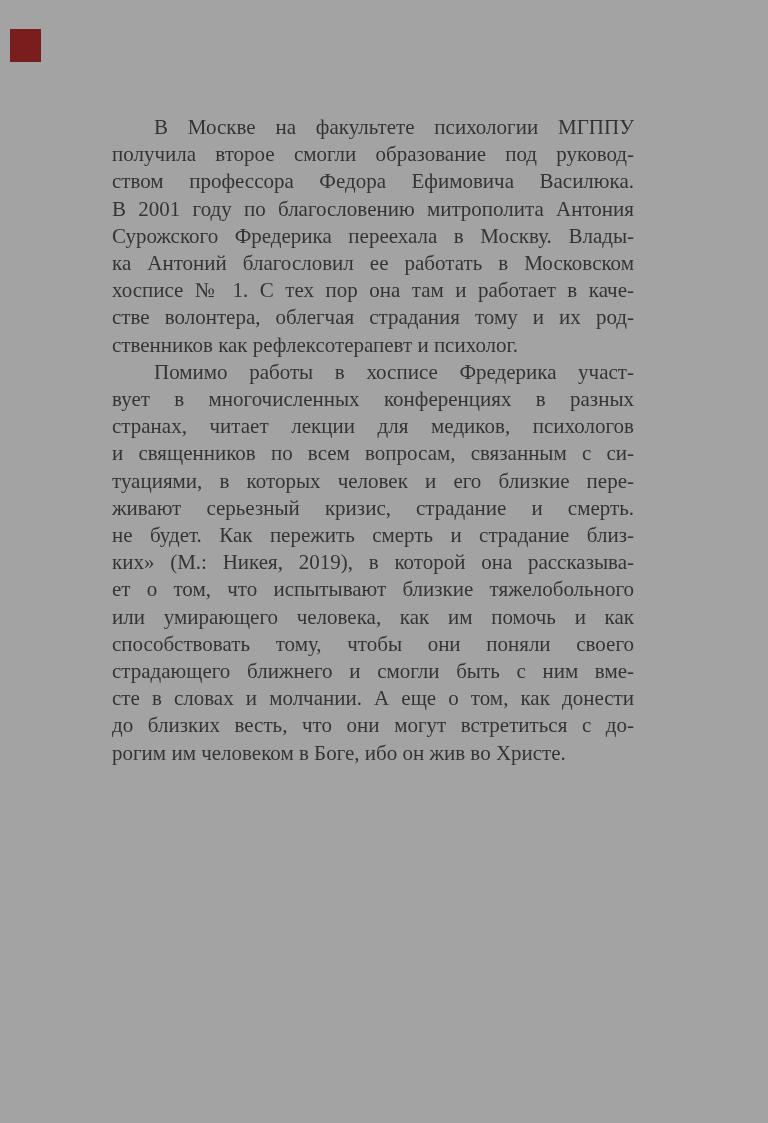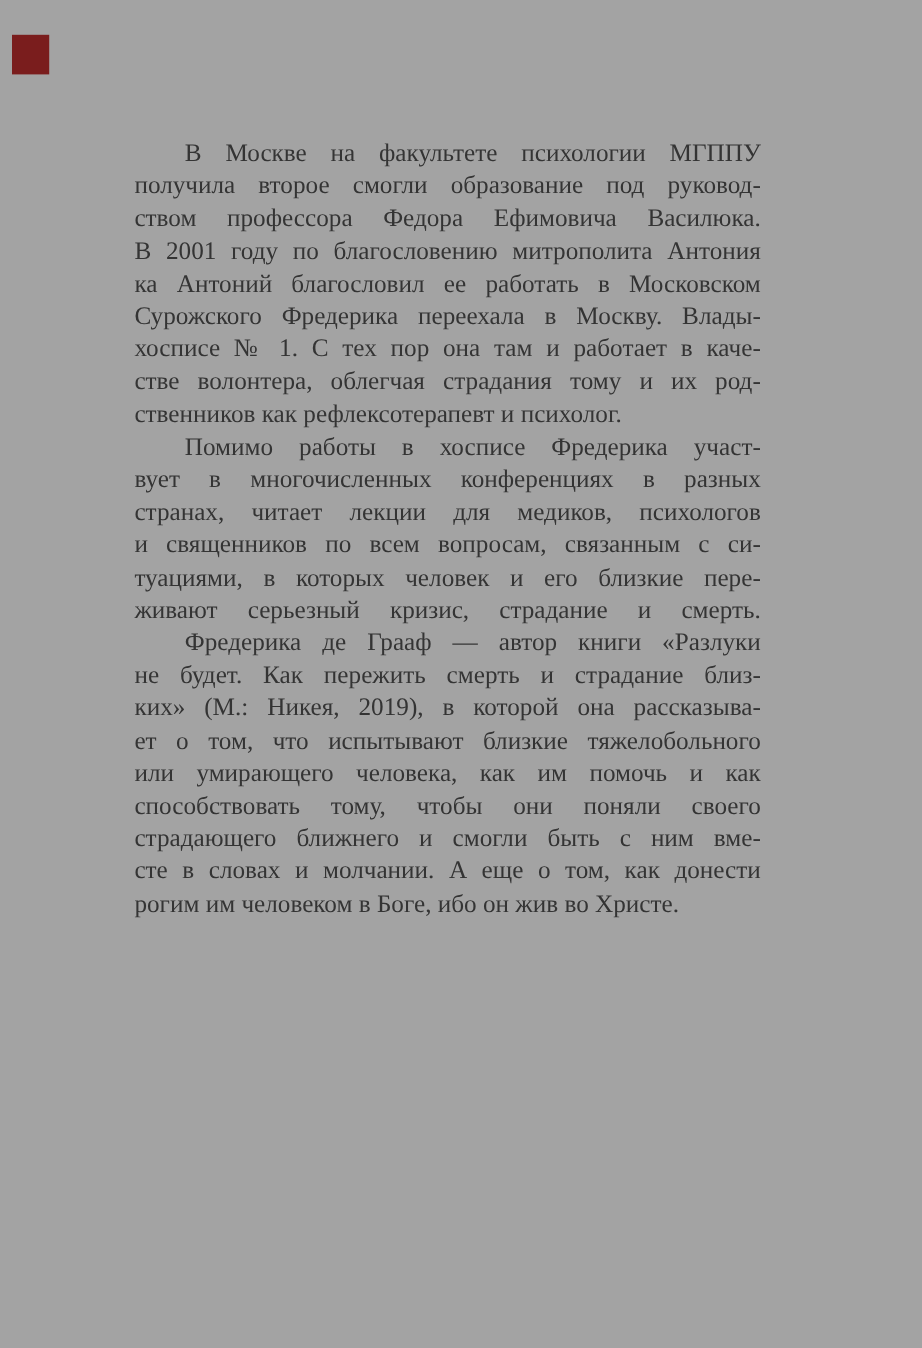--- a/index.html
+++ b/index.html
@@ -48,42 +48,42 @@
 
   <div class="corner-marker" style="background-color:#7a1d1d"></div>
 
   <div class="text-block">
 
     <div class="paragraph">
       <div class="line indent">В Москве на факультете психологии МГППУ</div>
       <div class="line">получила второе смогли образование под руковод-</div>
       <div class="line">ством профессора Федора Ефимовича Василюка.</div>
       <div class="line">В 2001 году по благословению митрополита Антония</div>
+      <div class="line">Сурожского Фредерика переехала в Москву. Влады-</div>
       <div class="line">ка Антоний благословил ее работать в Московском</div>
-      <div class="line">Сурожского Фредерика переехала в Москву. Влады-</div>
       <div class="line">хосписе № 1. С тех пор она там и работает в каче-</div>
       <div class="line">стве волонтера, облегчая страдания тому и их род-</div>
       <div class="line last">ственников как рефлексотерапевт и психолог.</div>
     </div>
 
     <div class="paragraph">
       <div class="line indent">Помимо работы в хосписе Фредерика участ-</div>
       <div class="line">вует в многочисленных конференциях в разных</div>
       <div class="line">странах, читает лекции для медиков, психологов</div>
       <div class="line">и священников по всем вопросам, связанным с си-</div>
       <div class="line">туациями, в которых человек и его близкие пере-</div>
       <div class="line">живают серьезный кризис, страдание и смерть.</div>
     </div>
 
     <div class="paragraph">
-      <div class="line indent">Фредерика де Грааф — автор книги «Разлуки</div>
       <div class="line">не будет. Как пережить смерть и страдание близ-</div>
       <div class="line">ких» (М.: Никея, 2019), в которой она рассказыва-</div>
       <div class="line">ет о том, что испытывают близкие тяжелобольного</div>
       <div class="line">или умирающего человека, как им помочь и как</div>
       <div class="line">способствовать тому, чтобы они поняли своего</div>
       <div class="line">страдающего ближнего и смогли быть с ним вме-</div>
       <div class="line">сте в словах и молчании. А еще о том, как донести</div>
+      <div class="line">до близких весть, что они могут встретиться с до-</div>
       <div class="line last">рогим им человеком в Боге, ибо он жив во Христе.</div>
     </div>
 
   </div>
 </div>
 
 </body></html>

